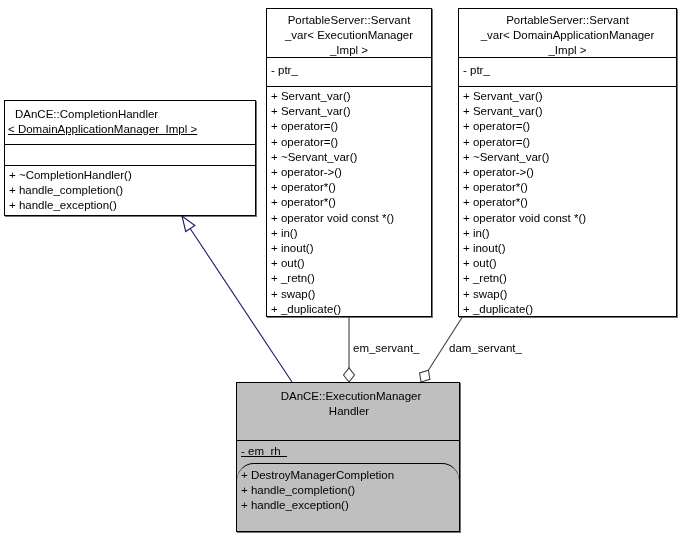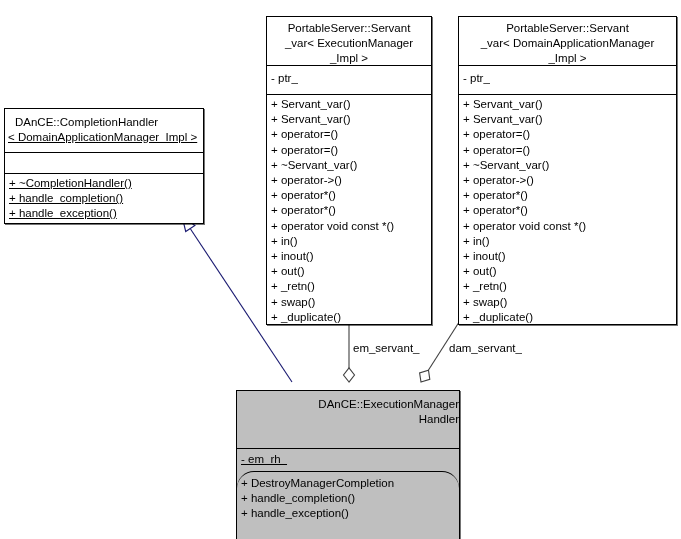--- a/index.html
+++ b/index.html
@@ -22,34 +22,33 @@
   .edge-agg{stroke:var(--aggregation,#3f3f3f);stroke-width:1.1;fill:none;}
   .head-agg{stroke:var(--aggregation,#3f3f3f);stroke-width:1.1;fill:#fff;}
 
   .uml-box{
     position:absolute;
     box-sizing:border-box;
     border:1px solid var(--border,#000);
     background:var(--node_fill,#fff);
     display:flex;flex-direction:column;
     box-shadow:1px 1px 0 rgba(0,0,0,0.55);
-    margin-top:8px;
   }
   .uml-box.highlight{background:var(--highlight_fill,#bfbfbf);}
   .sec{box-sizing:border-box;overflow:hidden;}
   .sec + .sec{border-top:1px solid var(--border,#000);}
   .sec-methods{flex:1;}
   .tline{line-height:15px;white-space:nowrap;}
   .mline{line-height:15.2px;padding-left:4px;white-space:nowrap;text-align:left;}
 
   
-  .box-left{left:4px;top:100px;width:200px;height:116px;}
+  .box-left{left:4px;top:100px;width:252px;height:116px;}
   .box-left .sec-title{height:43px;padding-top:6px;}
   .box-left .sec-attrs{height:21px;}
-  .box-left .sec-methods{padding-top:2px;text-decoration:underline;}
+  .box-left .sec-methods{padding-top:2px;}
   .box-left .tline{text-align:left;padding-left:10px;}
   .box-left .tline:nth-child(2){padding-left:3px;text-decoration:underline;}
 
   
   .box-middle{left:266px;top:8px;width:166px;height:309px;}
   .box-middle .sec-title{height:48px;padding-top:4px;}
   .box-middle .sec-attrs{height:29px;padding-top:5px;}
   .box-middle .sec-methods{padding-top:2px;}
   .box-middle .tline{text-align:center;}
 
@@ -58,21 +57,21 @@
   .box-right .sec-title{height:48px;padding-top:4px;}
   .box-right .sec-attrs{height:29px;padding-top:5px;}
   .box-right .sec-methods{padding-top:2px;}
   .box-right .tline{text-align:center;}
 
   
   .box-bottom{left:236px;top:382px;width:224px;height:150px;}
   .box-bottom .sec-title{height:57px;padding-top:6px;}
   .box-bottom .sec-attrs{height:23px;padding-top:3px;text-decoration:underline;}
   .box-bottom .sec-methods{padding-top:4px;border-radius:17px;}
-  .box-bottom .tline{text-align:right;padding-left:6px;}
+  .box-bottom .tline{text-align:center;padding-left:6px;}
   .box-bottom .tline:nth-child(2){padding-left:2px;}
   .box-bottom .tline:nth-child(3){text-align:right;padding-left:0;}
 </style>
 </head>
 <body>
 
 <div id="canvas">
 
   <svg id="edges" viewBox="0 0 681 539">
 

